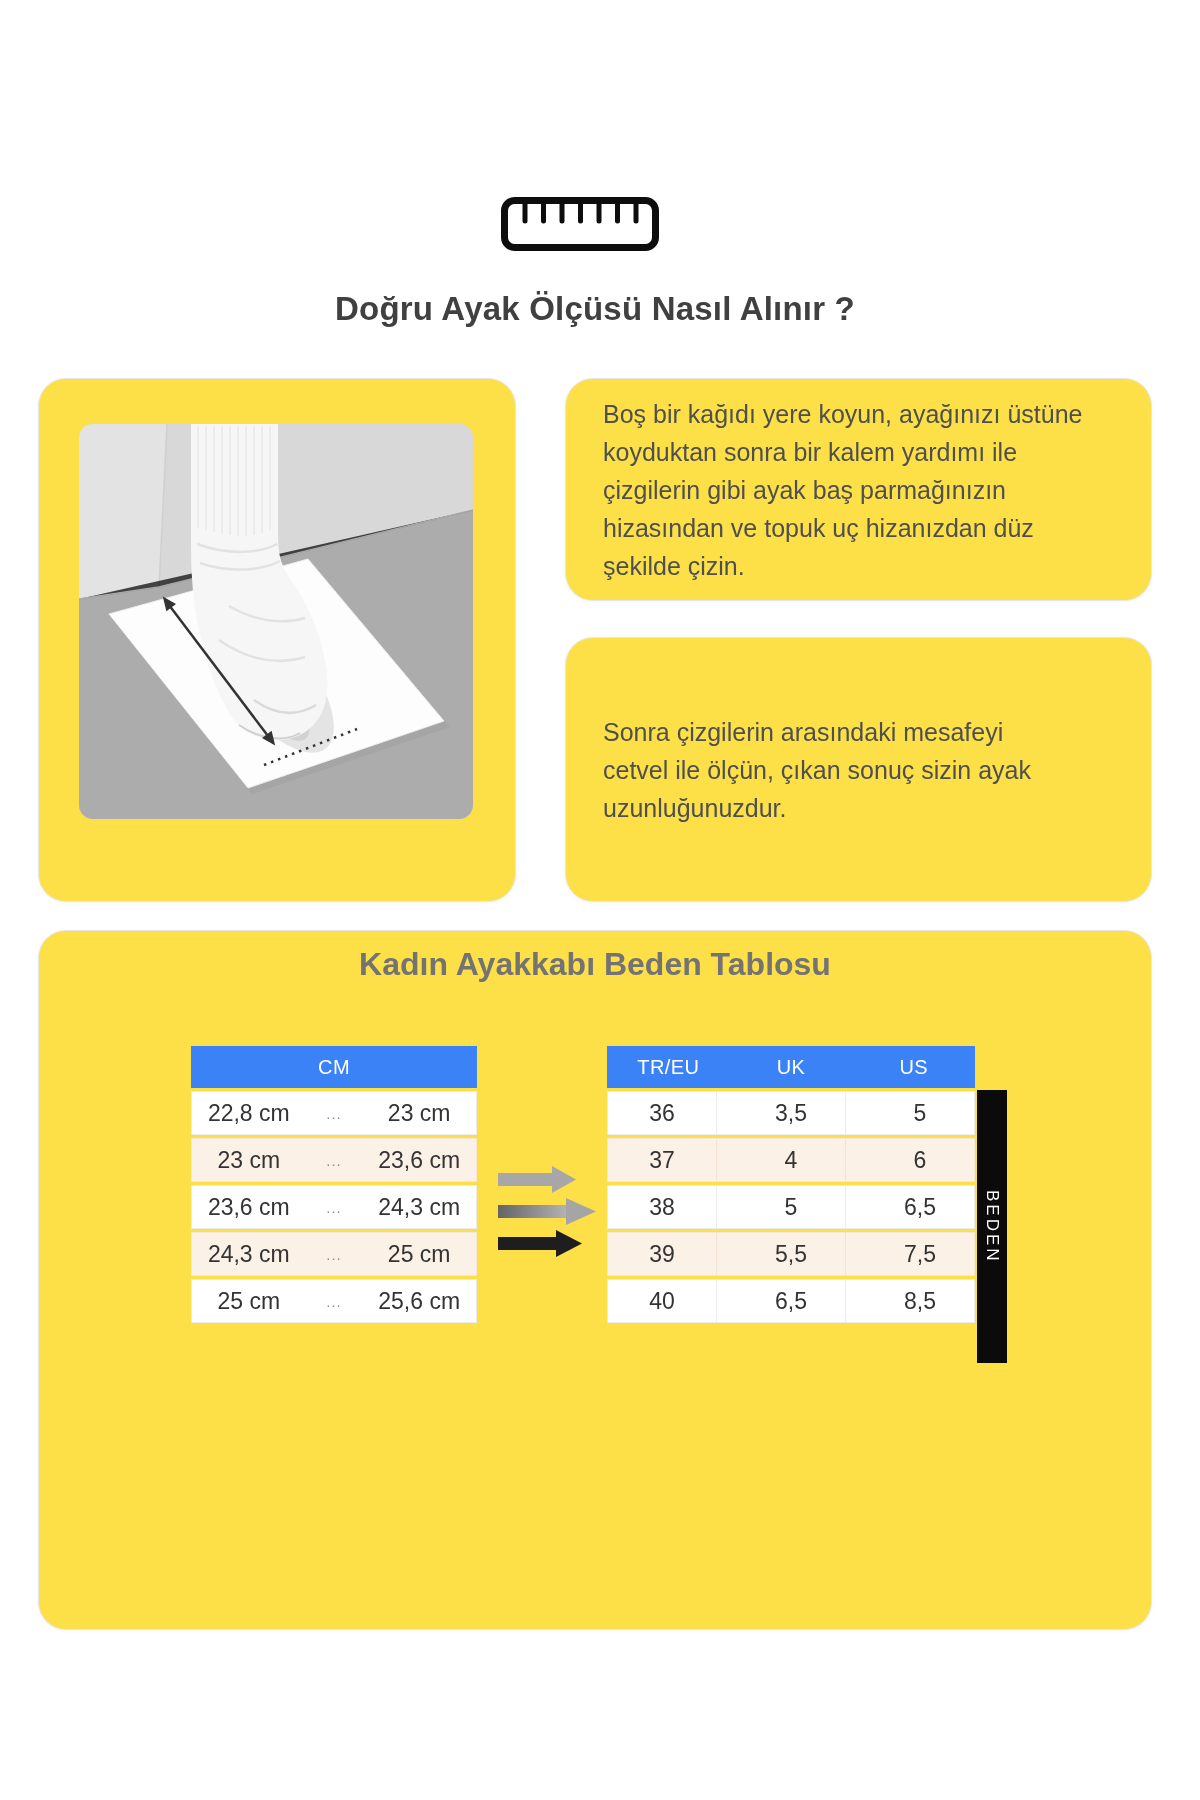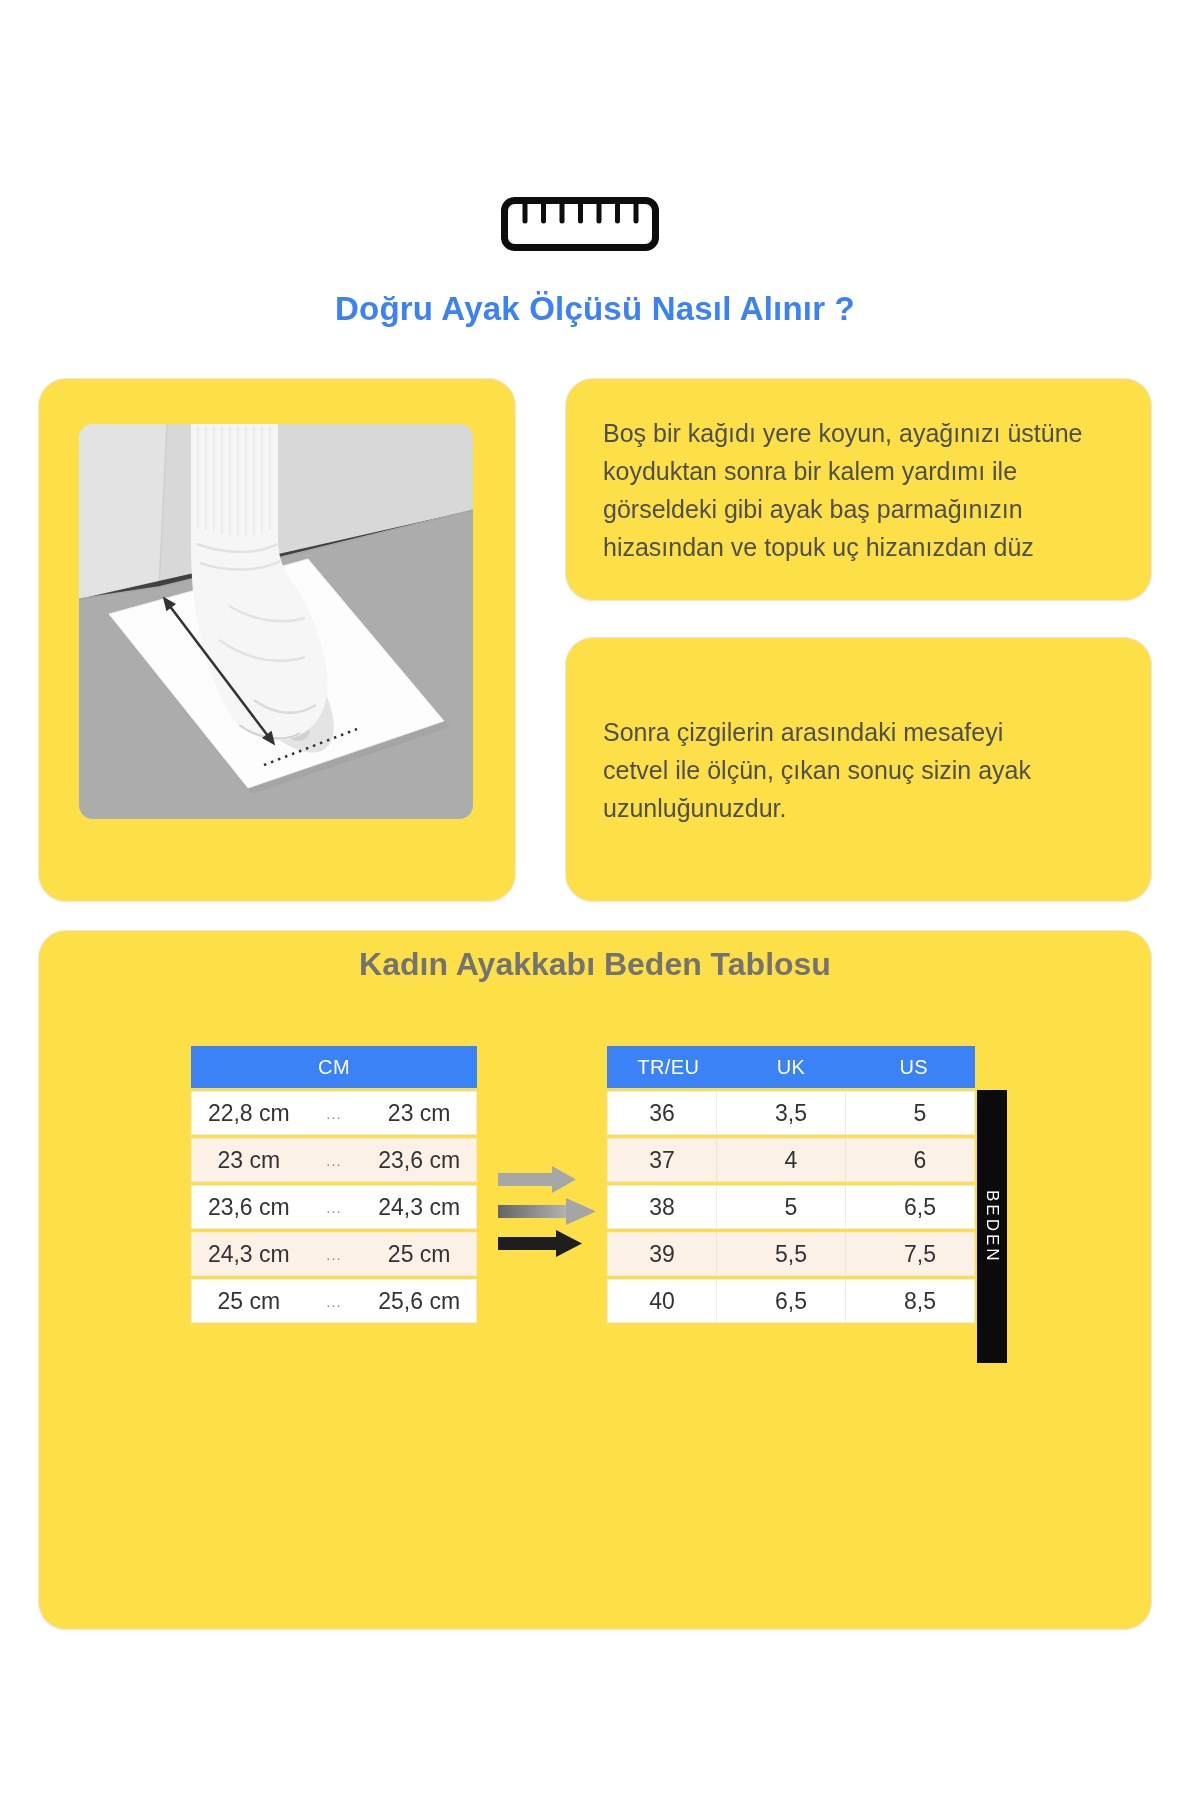--- a/index.html
+++ b/index.html
@@ -8,21 +8,21 @@
     width:1200px; height:1800px; position:relative;
     font-family:"Liberation Sans","DejaVu Sans",sans-serif;
     color:#1a1a1a;
   }
   .abs { position:absolute; }
 
   
   .ruler-wrap { left:500px; top:196px; width:160px; height:56px; }
   .main-title {
     left:38px; top:290px; width:1114px;
-    text-align:center; font-size:33px; font-weight:700; color:#3b82f6;
+    text-align:center; font-size:33px; font-weight:700; color:#404040;
     letter-spacing:.2px;
   }
 
   
   .card {
     background:#fde047; border:1px solid #e7e7e7; border-radius:28px;
     box-shadow:0 1px 4px rgba(0,0,0,.04);
   }
   .howto-card { left:38px; top:378px; width:478px; height:524px; }
   .photo {
@@ -157,22 +157,23 @@
       </g>
       <line x1="185" y1="341" x2="278" y2="305" stroke="#333" stroke-width="2.5" stroke-dasharray="2.5 5"></line>
     </svg>
   </div>
 </div>
 
 <div class="abs card instr-box-1">
   <div class="instr-inner">
     <div class="instr-line">Boş bir kağıdı yere koyun, ayağınızı üstüne</div>
     <div class="instr-line">koyduktan sonra bir kalem yardımı ile</div>
-    <div class="instr-line">görseldeki gibi ayak baş parmağınızın</div>
+    <div class="instr-line">çizgilerin gibi ayak baş parmağınızın</div>
     <div class="instr-line">hizasından ve topuk uç hizanızdan düz</div>
+    <div class="instr-line">şekilde çizin.</div>
   </div>
 </div>
 
 <div class="abs card instr-box-2">
   <div class="instr-inner">
     <div class="instr-line">Sonra çizgilerin arasındaki mesafeyi</div>
     <div class="instr-line">cetvel ile ölçün, çıkan sonuç sizin ayak</div>
     <div class="instr-line">uzunluğunuzdur.</div>
   </div>
 </div>

